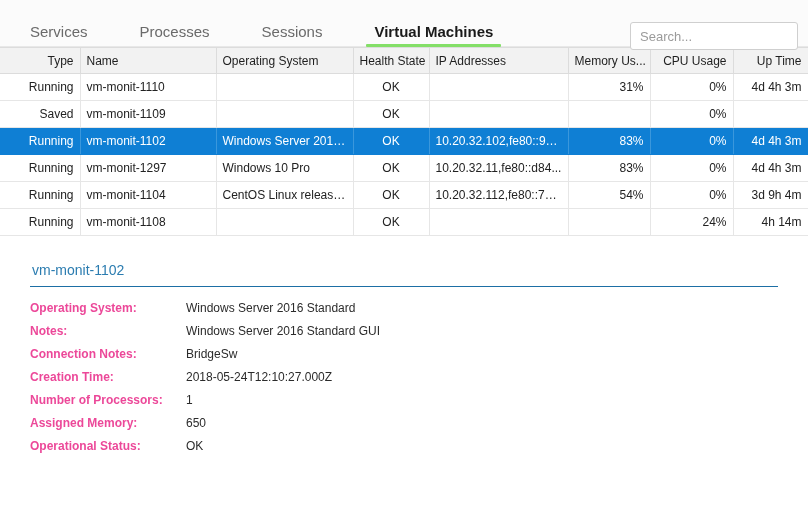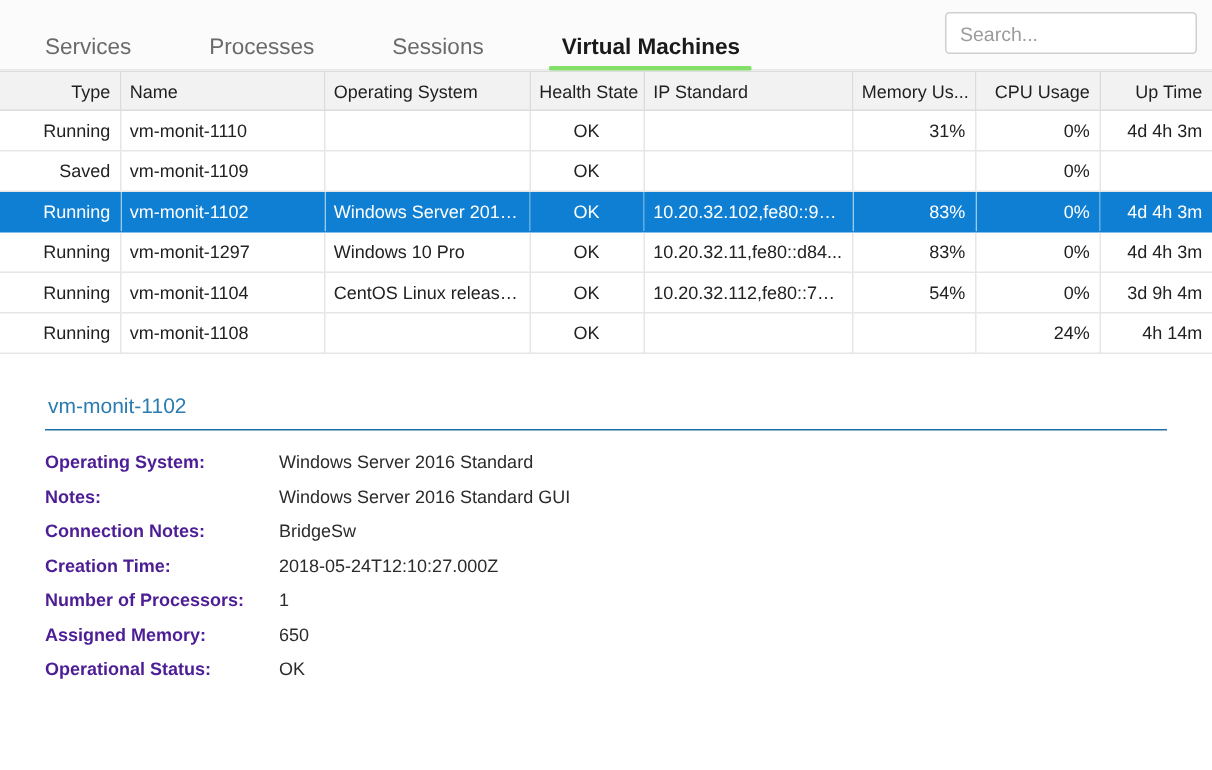--- a/index.html
+++ b/index.html
@@ -54,21 +54,21 @@
     left: 18px;
     right: 18px;
     bottom: 7px;
     height: 3px;
     background: #84df68;
     border-radius: 1px;
   }
   .searchwrap {
     position: absolute;
     right: 10px;
-    top: 8px;
+    top: 22px;
     margin-left: 30px;
   }
   .search-input {
     width: 168px;
     height: 28px;
     box-sizing: border-box;
     border: 1px solid #cfcfcf;
     border-radius: 3px;
     background: #ffffff;
     padding: 0 9px;
@@ -154,21 +154,21 @@
   .detail-table {
     border-collapse: collapse;
   }
   .detail-table td {
     padding: 0 0 9px 0;
     font-size: 12px;
     vertical-align: top;
   }
   .detail-label {
     font-weight: bold;
-    color: #4c1d95;
+    color: #ec4899;
     width: 148px;
     padding-right: 8px !important;
     white-space: nowrap;
   }
   .detail-value {
     color: #2b2b2b;
     white-space: nowrap;
   }
 </style>
 </head>
@@ -205,21 +205,21 @@
       <col class="c-mem">
       <col class="c-cpu">
       <col class="c-up">
   </colgroup>
   <thead>
     <tr id="header-row">
         <th class="ralign">Type</th>
         <th>Name</th>
         <th>Operating System</th>
         <th>Health State</th>
-        <th>IP Standard</th>
+        <th>IP Addresses</th>
         <th class="ralign">Memory Us...</th>
         <th class="ralign">CPU Usage</th>
         <th class="ralign">Up Time</th>
       </tr>
   </thead>
   <tbody id="table-body">
       <tr class="">
         <td class="ralign">Running</td>
         <td>vm-monit-1110</td>
         <td></td>

